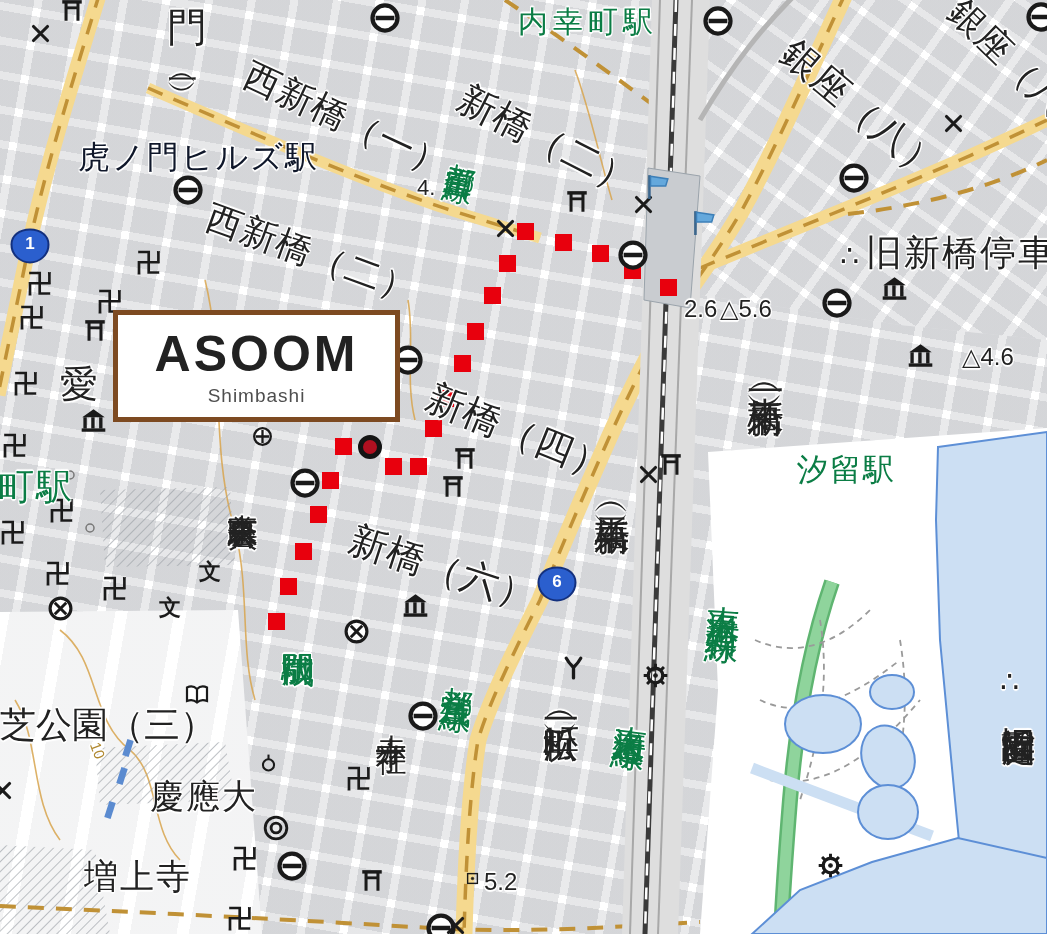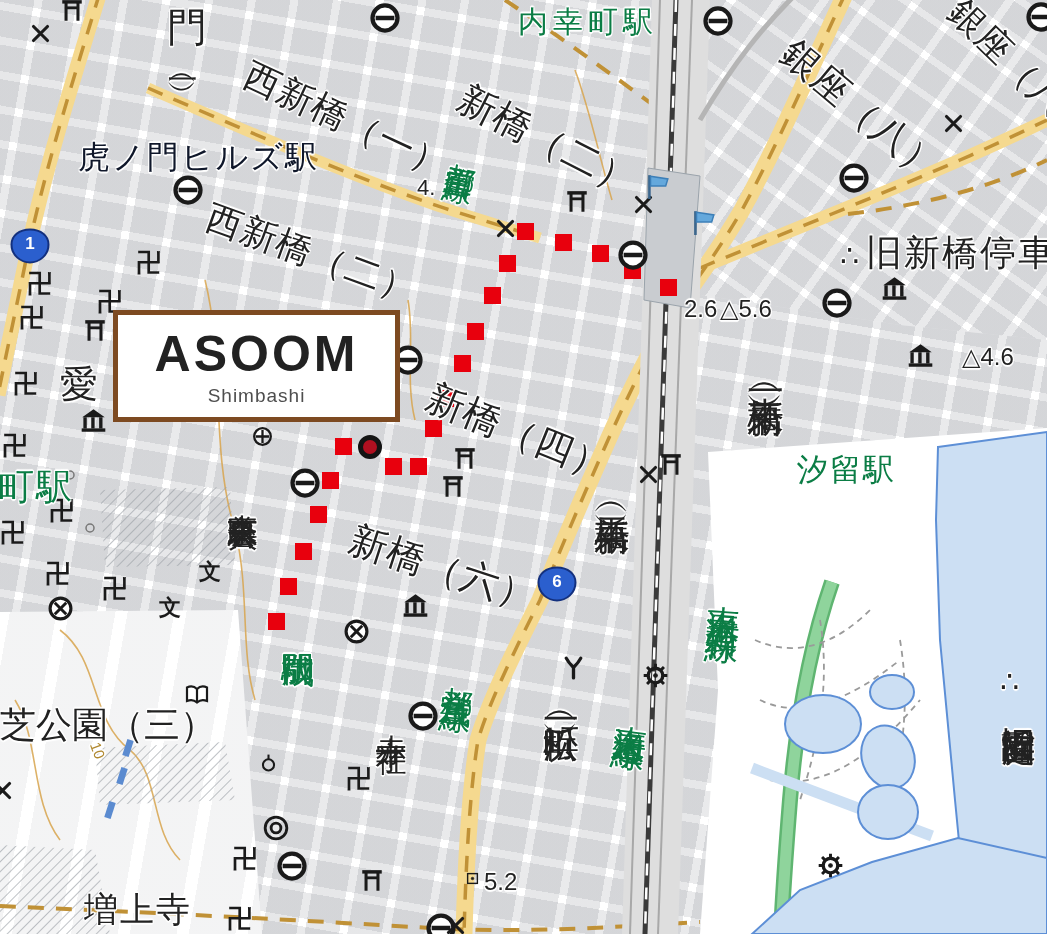--- a/index.html
+++ b/index.html
@@ -473,21 +473,22 @@
       <span class="label" style="left: 254px; top: 56px; font-size: 36px; color: rgb(34, 34, 34); letter-spacing: 1px; transform: rotate(25deg); transform-origin: left top;">西新橋（一）</span>
       <span class="label" style="left: 214px; top: 198px; font-size: 36px; color: rgb(34, 34, 34); letter-spacing: 1px; transform: rotate(20deg); transform-origin: left top;">西新橋（二）</span>
       <span class="label" style="left: 470px; top: 78px; font-size: 38px; color: rgb(34, 34, 34); letter-spacing: 1px; transform: rotate(27deg); transform-origin: left top;">新橋（二）</span>
       <span class="label" style="left: 436px; top: 377px; font-size: 38px; color: rgb(34, 34, 34); letter-spacing: 1px; transform: rotate(22deg); transform-origin: left top;">新橋（四）</span>
       <span class="label" style="left: 357px; top: 519px; font-size: 38px; color: rgb(34, 34, 34); letter-spacing: 1px; transform: rotate(18deg); transform-origin: left top;">新橋（六）</span>
       <span class="label v" style="left: 745px; top: 368px; font-size: 37px; color: rgb(34, 34, 34); letter-spacing: 1px;">東新橋（一）</span>
       <span class="label v" style="left: 592px; top: 488px; font-size: 36px; color: rgb(34, 34, 34); letter-spacing: 1px;">東新橋（二）</span>
       <span class="label v" style="left: 541px; top: 697px; font-size: 36px; color: rgb(34, 34, 34); letter-spacing: 1px;">浜松町（一）</span>
       <span class="label v" style="left: 226px; top: 490px; font-size: 30px; color: rgb(34, 34, 34); letter-spacing: 1px;">東京慈恵会医科大</span>
       <span class="label" style="left: 0px; top: 706px; font-size: 36px; color: rgb(34, 34, 34);">芝公園（三）</span>
-      <span class="label" style="left: 84px; top: 858px; font-size: 34px; color: rgb(34, 34, 34); letter-spacing: 2px; margin-top: 33px;">増上寺</span>
+      <span class="label" style="left: 150px; top: 778px; font-size: 34px; color: rgb(34, 34, 34); letter-spacing: 2px;">慶應大</span>
+      <span class="label" style="left: 84px; top: 858px; font-size: 34px; color: rgb(34, 34, 34); letter-spacing: 2px;">増上寺</span>
       <span class="label v" style="left: 374px; top: 710px; font-size: 31px; color: rgb(34, 34, 34); letter-spacing: 3px;">赤十字社</span>
       <span class="label" style="left: 800px; top: 32px; font-size: 38px; color: rgb(34, 34, 34); letter-spacing: 1px; transform: rotate(40deg); transform-origin: left top;">銀座（八）</span>
       <span class="label" style="left: 968px; top: -8px; font-size: 36px; color: rgb(34, 34, 34); letter-spacing: 1px; transform: rotate(44deg); transform-origin: left top;">銀座（八）</span>
       <span class="label" style="left: 60px; top: 364px; font-size: 38px; color: rgb(34, 34, 34);">愛</span>
       <span class="label" style="left: 840px; top: 240px; font-size: 30px; color: rgb(34, 34, 34);">∴</span>
       <span class="label" style="left: 866px; top: 234px; font-size: 36px; color: rgb(34, 34, 34); letter-spacing: 2px;">旧新橋停車</span>
       <span class="label" style="left: 1000px; top: 666px; font-size: 30px; color: rgb(34, 34, 34);">∴</span>
       <span class="label v" style="left: 1000px; top: 700px; font-size: 34px; color: rgb(34, 34, 34); letter-spacing: 1px;">旧浜離宮庭園</span>
       <span class="label" style="left: 417px; top: 176px; font-size: 22px; color: rgb(34, 34, 34);">4.</span>
       <span class="label" style="left: 684px; top: 296px; font-size: 24px; color: rgb(34, 34, 34);">2.6</span>

